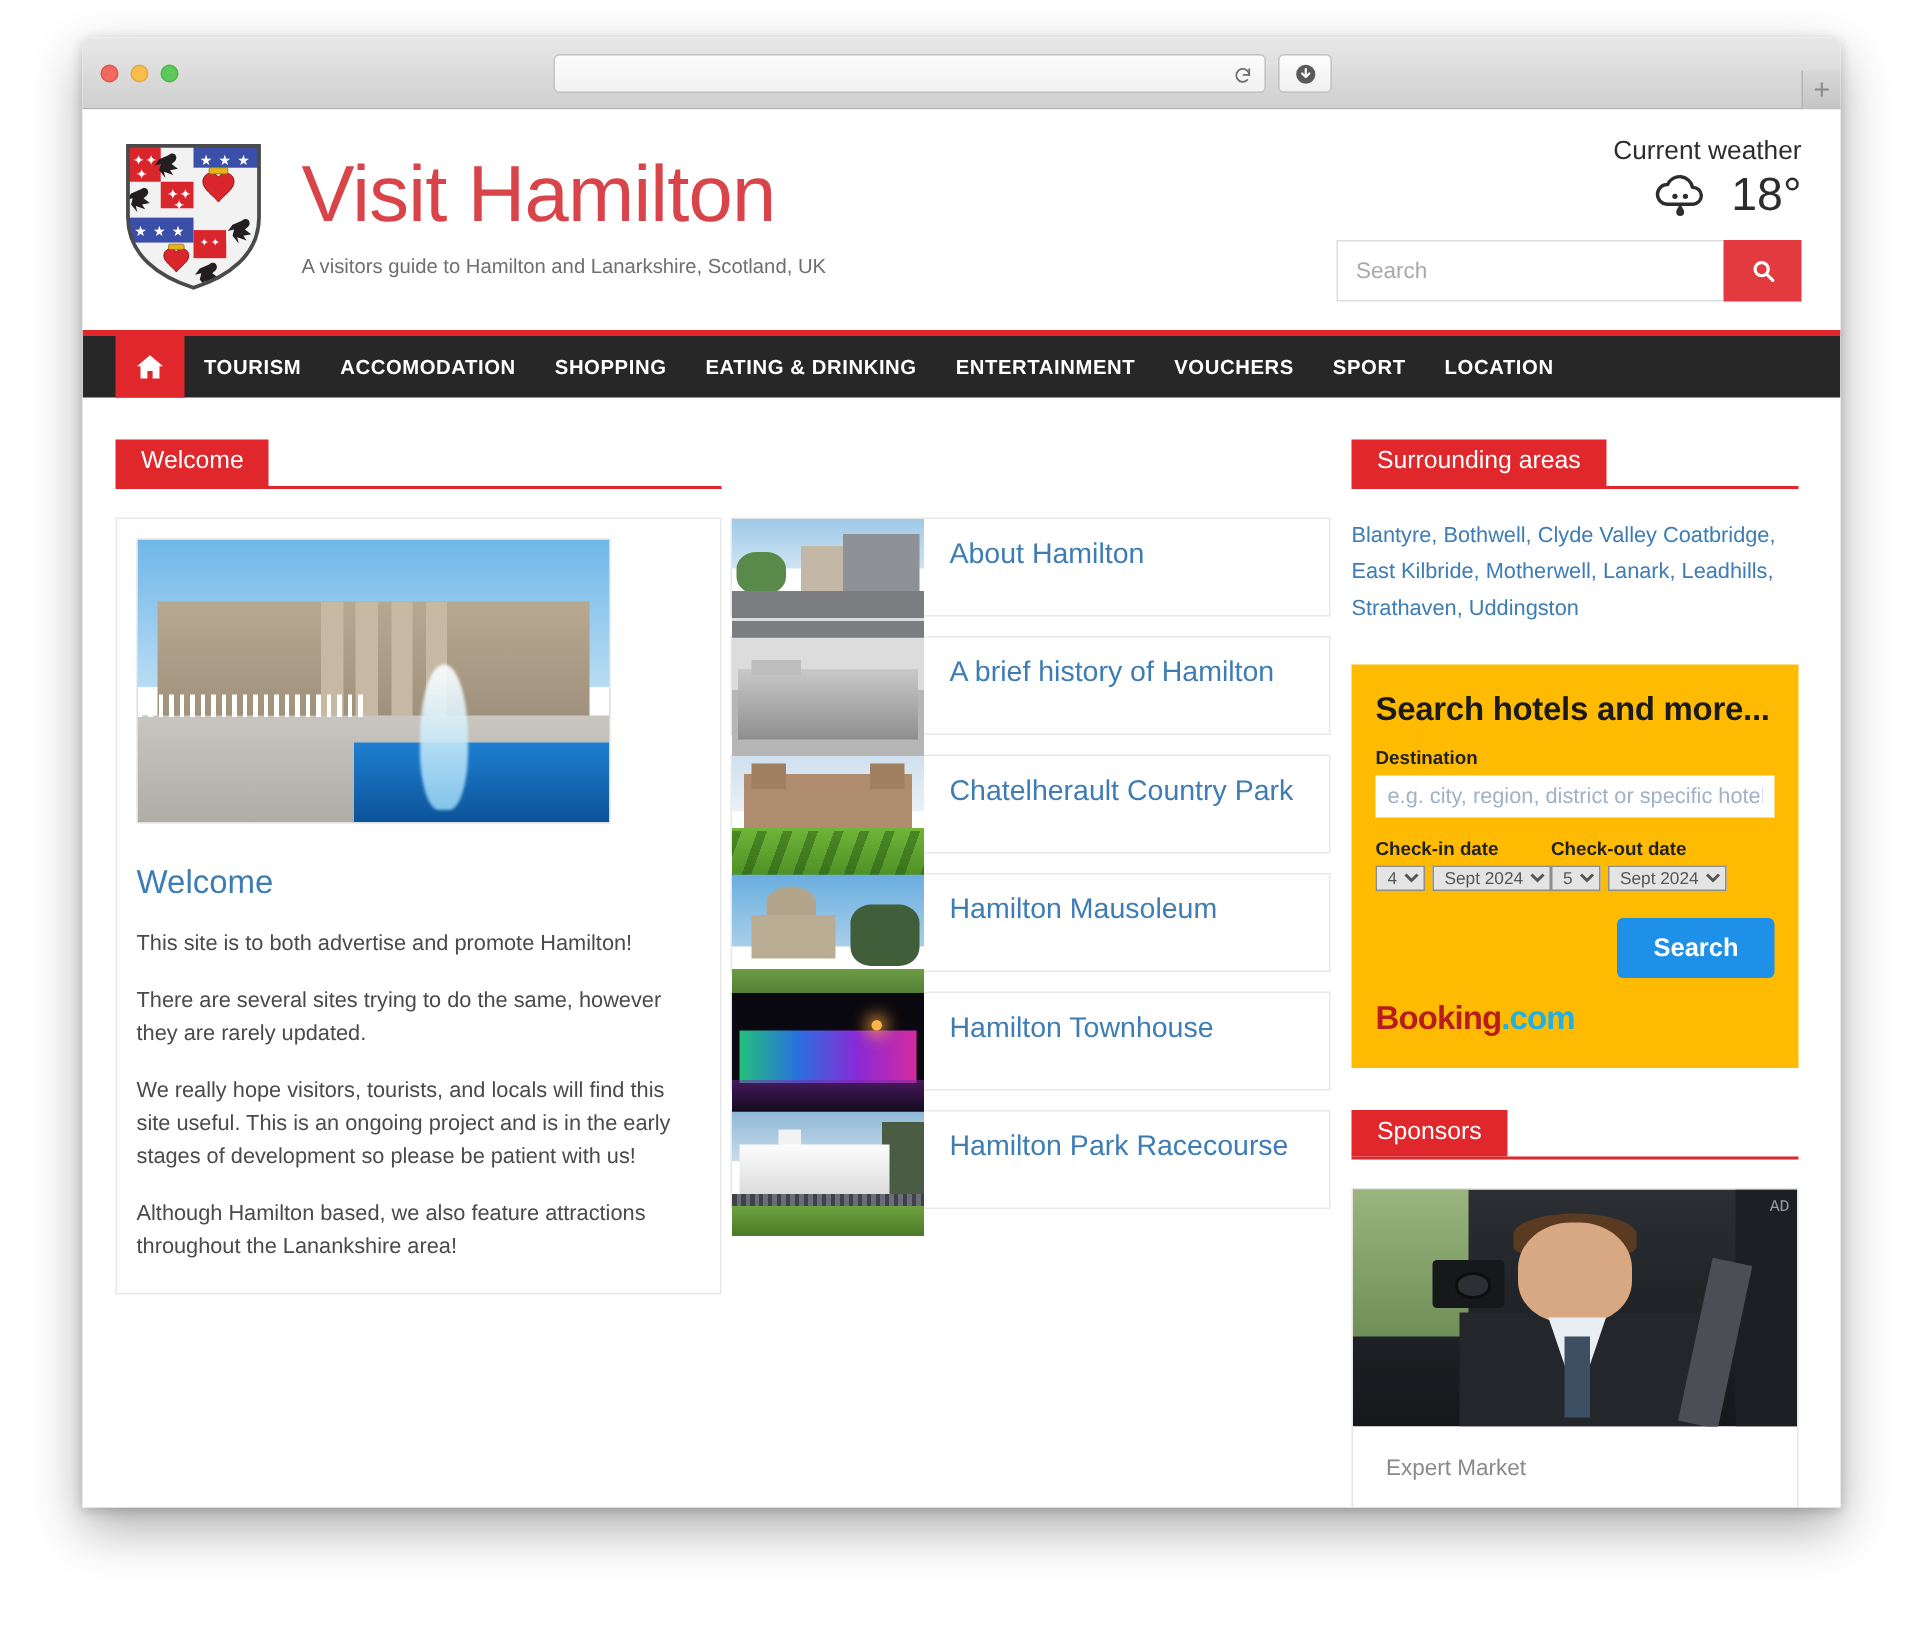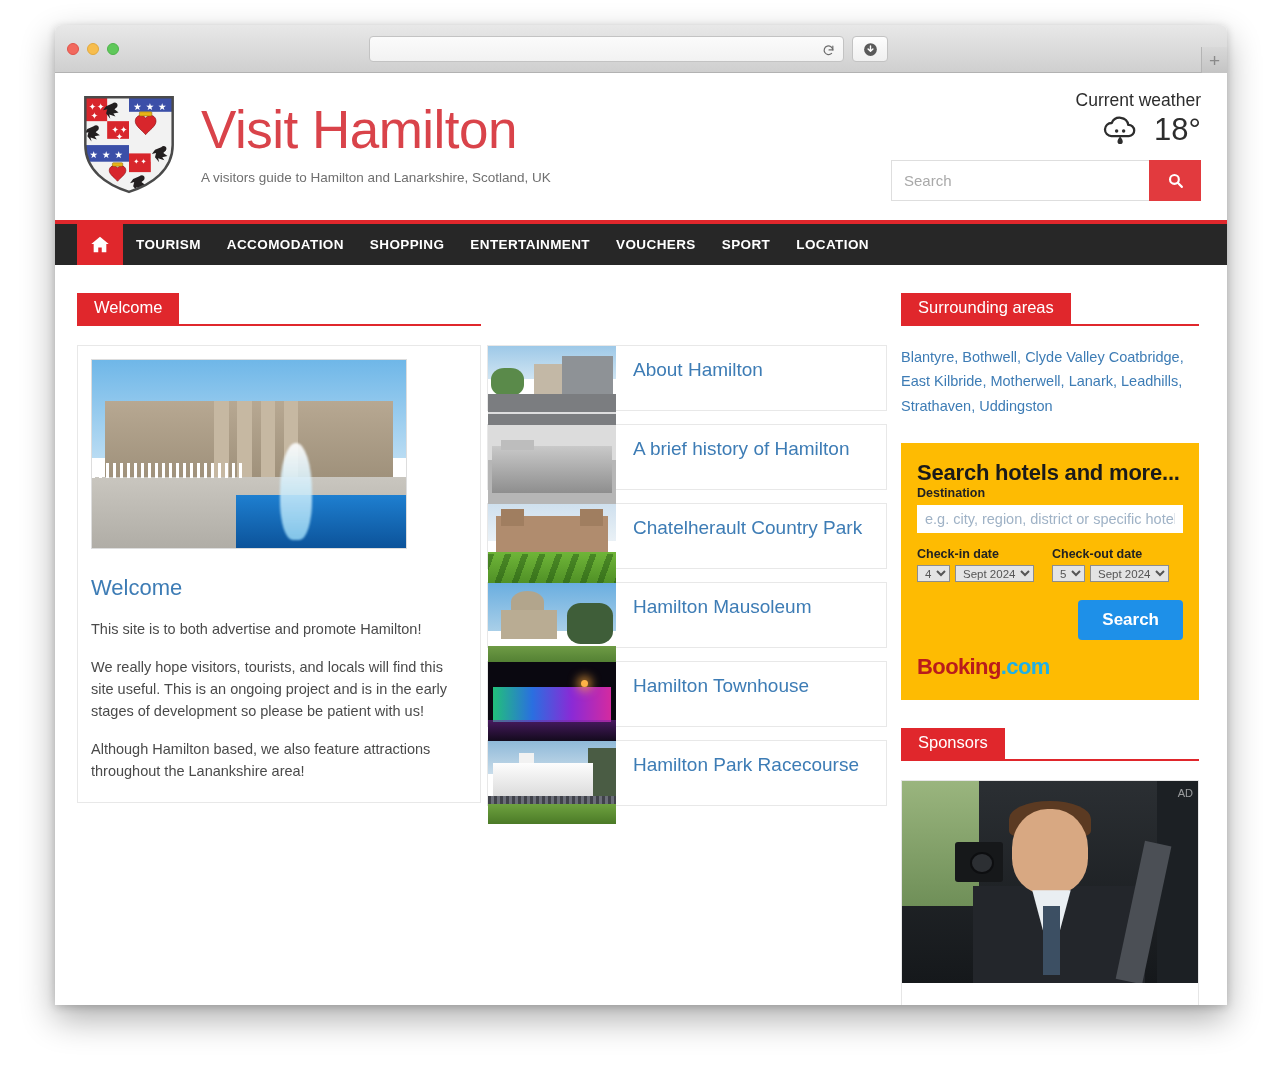--- a/index.html
+++ b/index.html
@@ -190,28 +190,28 @@
   .areas { font-size: 14.5px; line-height: 1.68; color: #3d7cb5; }
   .areas a { color: #3d7cb5; text-decoration: none; }
 
   
   .booking {
     background: #febb02;
     margin-top: 25px;
     padding: 17px 16px 20px 16px;
   }
   .booking-title { font-size: 22px; color: #1a1a1a; font-weight: bold; letter-spacing: -.2px; }
-  .booking-label { font-size: 12.5px; color: #222; font-weight: bold; }
+  .booking-label { font-size: 12.5px; color: #222; font-weight: bold; margin-top: 12px; }
   .booking-dest {
     width: 100%; height: 28px; margin-top: 5px;
     border: none; padding: 0 8px; font-size: 14.5px; color: #444;
     font-family: "Liberation Sans", sans-serif; outline: none;
   }
   .booking-dest::placeholder { color: #9fb2c6; }
-  .dates-row { display: flex; gap: 18px; margin-top: 14px; }
+  .dates-row { display: flex; margin-top: 14px; }
   .date-group-label { font-size: 12.5px; color: #222; font-weight: bold; }
   .date-selects { display: flex; gap: 5px; margin-top: 4px; }
   .mini-select {
     font-family: "Liberation Sans", sans-serif;
     font-size: 11.5px; color: #555;
     background: #e4e4e4;
     border: 1px solid #8d8d8d;
     height: 17px; padding: 0 1px 0 3px;
   }
   .booking-search-row { display: flex; justify-content: flex-end; margin-top: 18px; }
@@ -221,21 +221,21 @@
     padding: 10px 24px; border-radius: 4px; cursor: pointer;
     font-family: "Liberation Sans", sans-serif;
   }
   .booking-logo { margin-top: 14px; font-size: 22px; font-weight: bold; letter-spacing: -.6px; }
   .booking-logo .b1 { color: #b91c1c; }
   .booking-logo .b2 { color: #1fb0e6; }
 
   
   .sponsors-wrap { margin-top: 28px; }
   .sponsor-card { border: 1px solid #e6e6e6; }
-  .sponsor-img { width: 100%; height: 202px; position: relative; overflow: hidden; }
+  .sponsor-img { width: 100%; height: 158px; position: relative; overflow: hidden; font-family: Liberation Mono, monospace; }
   .ad-mark {
     position: absolute; right: 5px; top: 6px;
     font-size: 11px; color: rgba(255,255,255,.55);
   }
   .sponsor-name { padding: 19px 22px 22px 22px; font-size: 15px; color: #8a8a8a; }
 
   
   .ph { position: absolute; inset: 0; }
   .ph-sky { position: absolute; left:0; right:0; top:0; height: 52%; background: linear-gradient(#6fb7e8,#b9dcf3); }
   .ph-bldg { position: absolute; left: 4%; right: 4%; top: 22%; height: 46%; background: linear-gradient(#b7a892,#9c8e78); }
@@ -427,20 +427,21 @@
     <div class="nav-bar">
       <div class="nav-home">
         <svg width="22" height="22" viewBox="0 0 24 24" fill="#fff">
           <path d="M12 3 2.5 11h2.6v9h5v-5.4h3.8V20h5v-9h2.6z"></path>
         </svg>
       </div>
       <div class="nav-links">
         <a class="nav-link" href="#">TOURISM</a>
         <a class="nav-link" href="#">ACCOMODATION</a>
         <a class="nav-link" href="#">SHOPPING</a>
+        <a class="nav-link" href="#">EATING &amp; DRINKING</a>
         <a class="nav-link" href="#">ENTERTAINMENT</a>
         <a class="nav-link" href="#">VOUCHERS</a>
         <a class="nav-link" href="#">SPORT</a>
         <a class="nav-link" href="#">LOCATION</a>
       </div>
     </div>
 
     <div class="main">
 
       <div class="col-left">
@@ -460,20 +461,21 @@
               </div>
               <div class="ph-ground"></div>
               <div class="ph-fence"></div>
               <div class="ph-pool"></div>
               <div class="ph-jet"></div>
             </div>
           </div>
 
           <h2 class="welcome-h2">Welcome</h2>
           <p>This site is to both advertise and promote Hamilton!</p>
+          <p>There are several sites trying to do the same, however they are rarely updated.</p>
           <p>We really hope visitors, tourists, and locals will find this site useful. This is an ongoing project and is in the early stages of development so please be patient with us!</p>
           <p>Although Hamilton based, we also feature attractions throughout the Lanankshire area!</p>
         </div>
       </div>
 
       <div class="col-mid">
         <div style="height:52px"></div>
 
         <div class="article-item">
           <div class="article-thumb">

